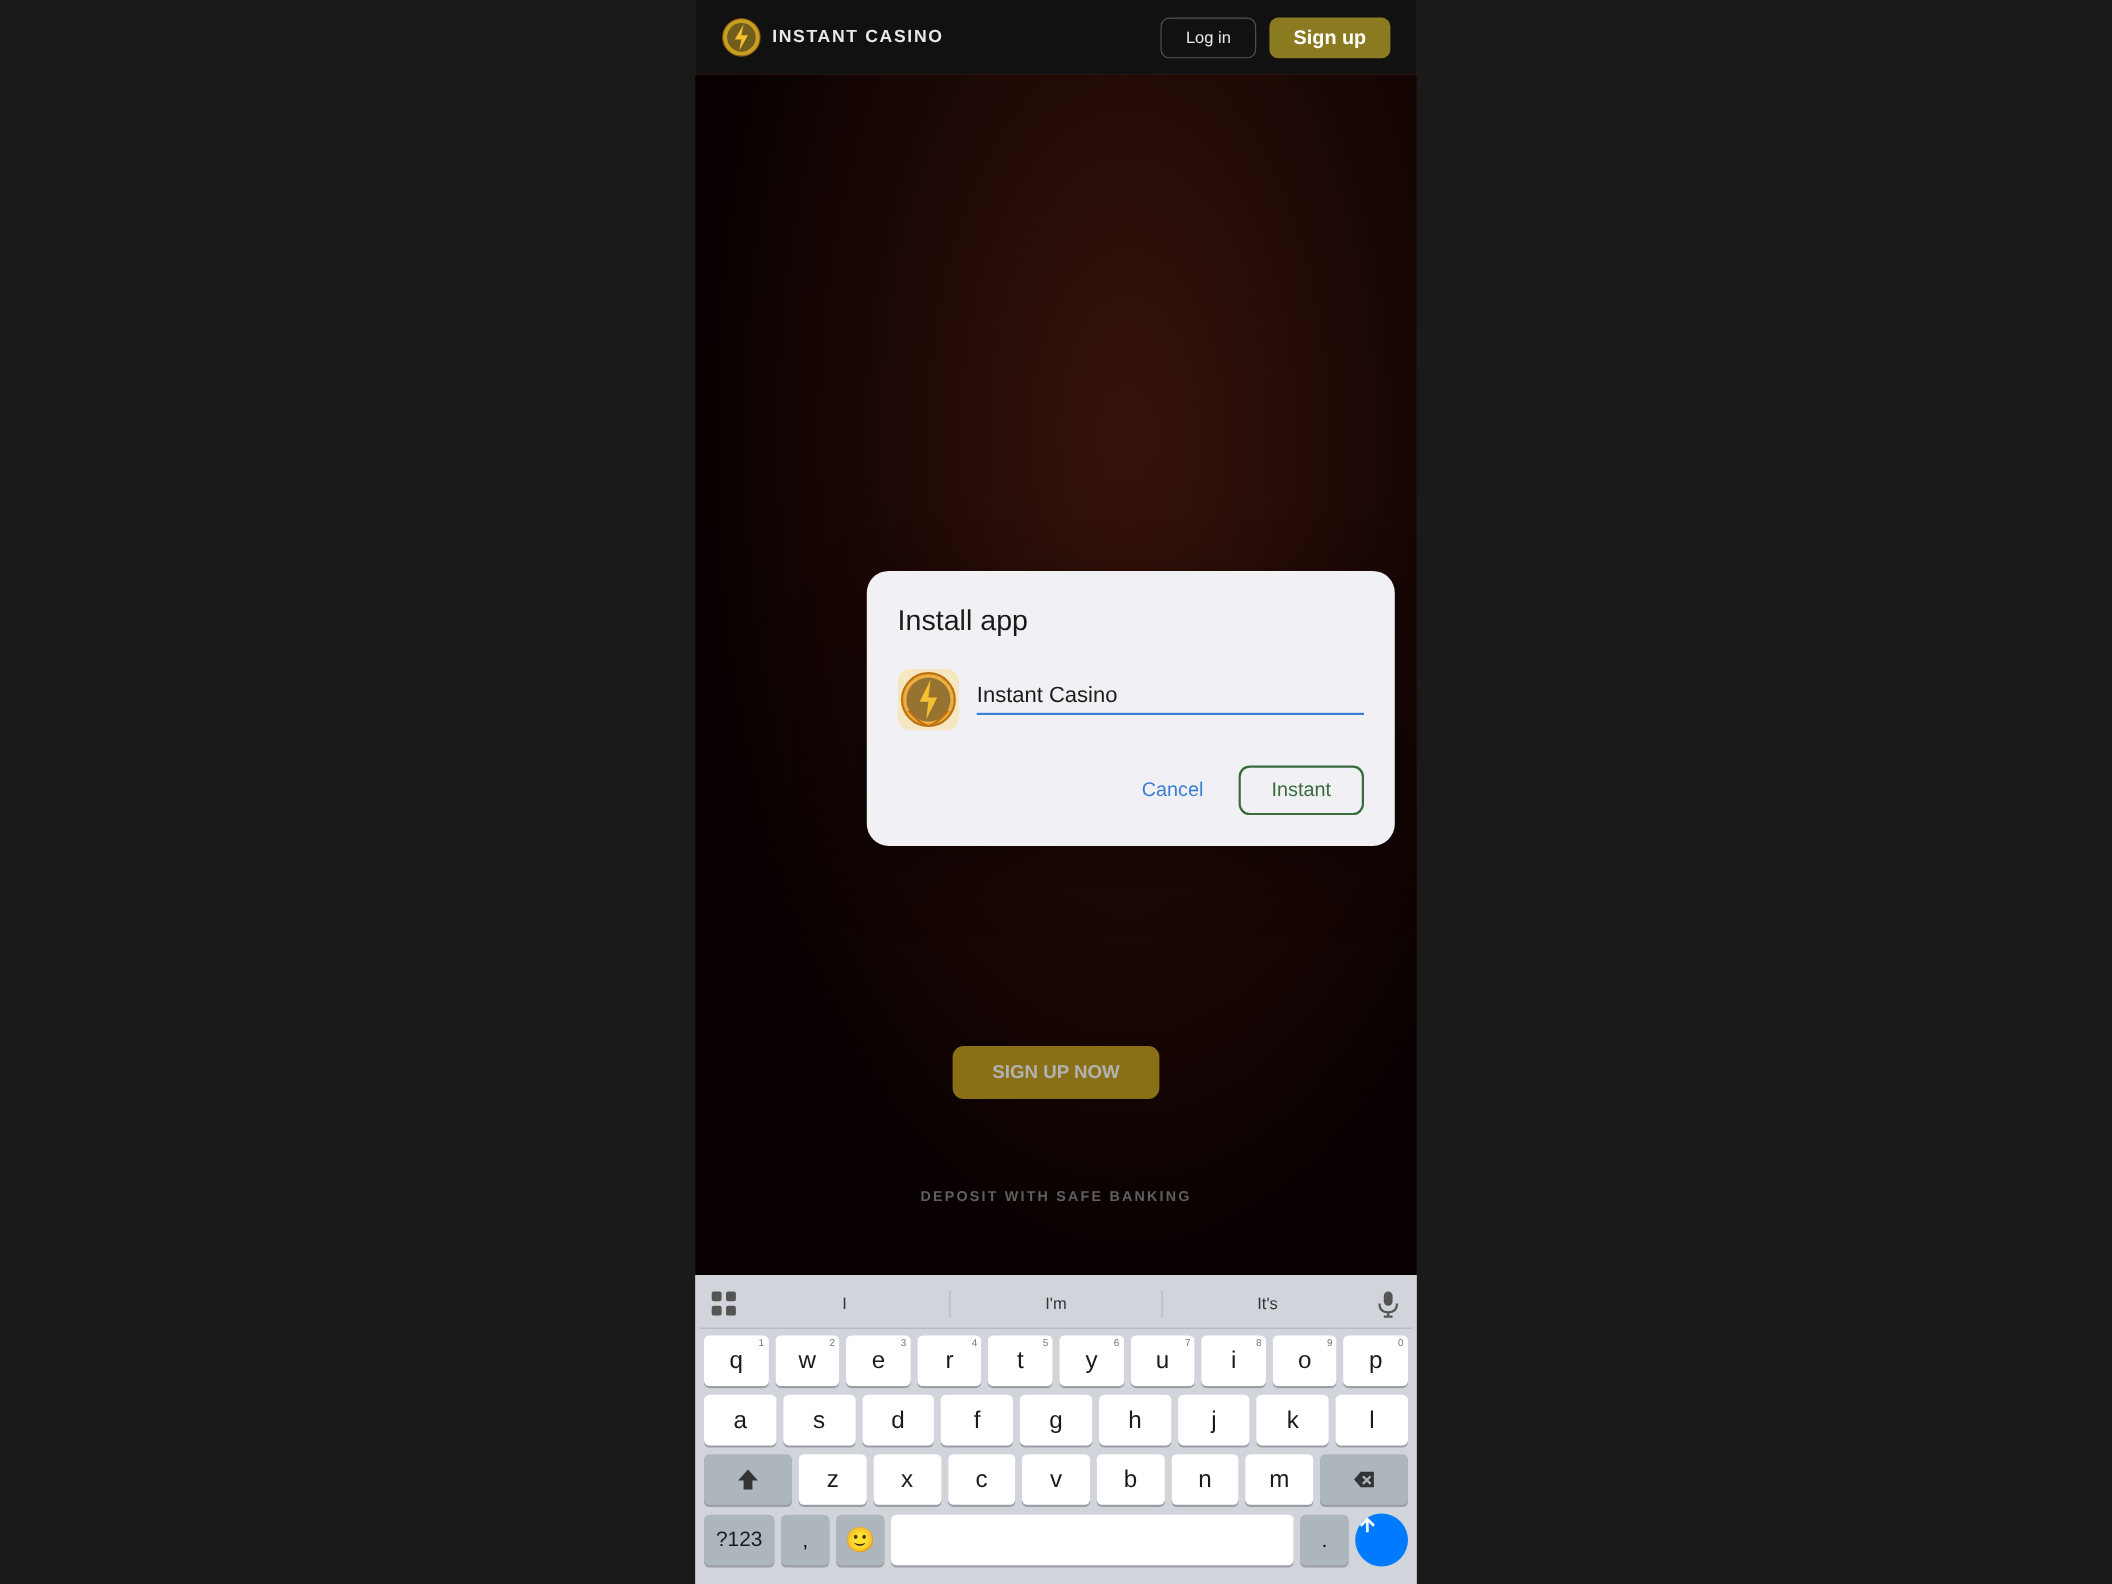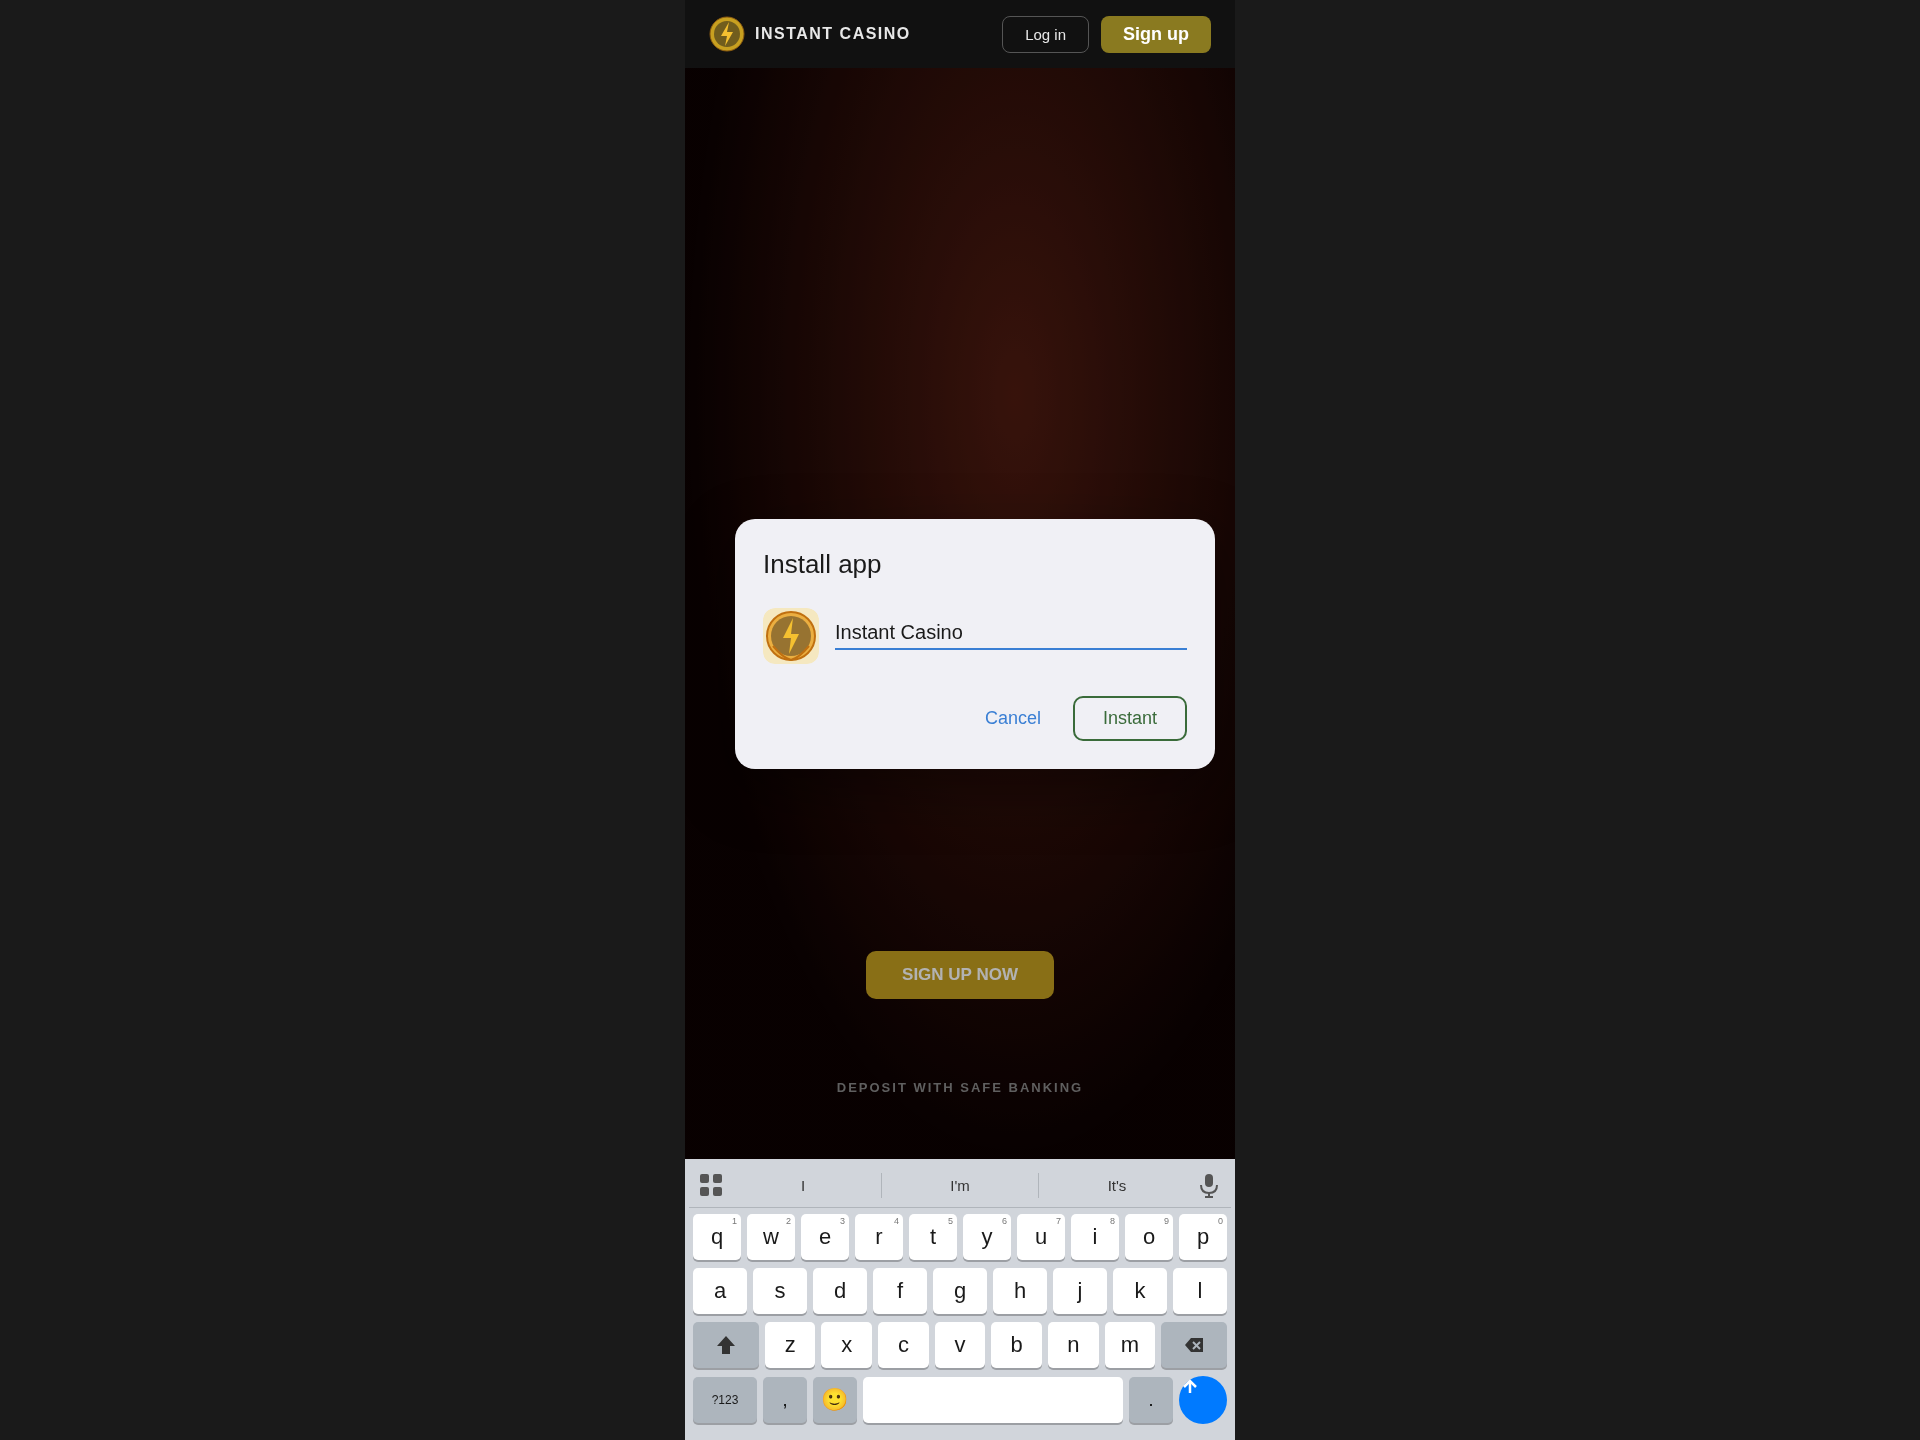--- a/index.html
+++ b/index.html
@@ -9,21 +9,21 @@
       height: 1440px;
       background: #1a1a1a;
       display: flex;
       justify-content: center;
       align-items: flex-start;
       font-family: -apple-system, BlinkMacSystemFont, 'Helvetica Neue', Arial, sans-serif;
       overflow: hidden;
     }
 
     .phone-container {
-      width: 550px;
+      width: 656px;
       height: 1440px;
       background: #c2410c;
       position: relative;
       display: flex;
       flex-direction: column;
     }
 
     
     .navbar {
       background: #111;
@@ -317,21 +317,21 @@
     }
 
     .kb-key-num {
       background: #adb5bd;
       border-radius: 5px;
       height: 46px;
       min-width: 64px;
       display: flex;
       align-items: center;
       justify-content: center;
-      font-size: 12px;
+      font-size: 19px;
       color: #1a1a1a;
       box-shadow: 0 2px 0 rgba(0,0,0,0.25);
       cursor: pointer;
     }
 
     .kb-key-emoji {
       background: #adb5bd;
       border-radius: 5px;
       height: 46px;
       min-width: 44px;

